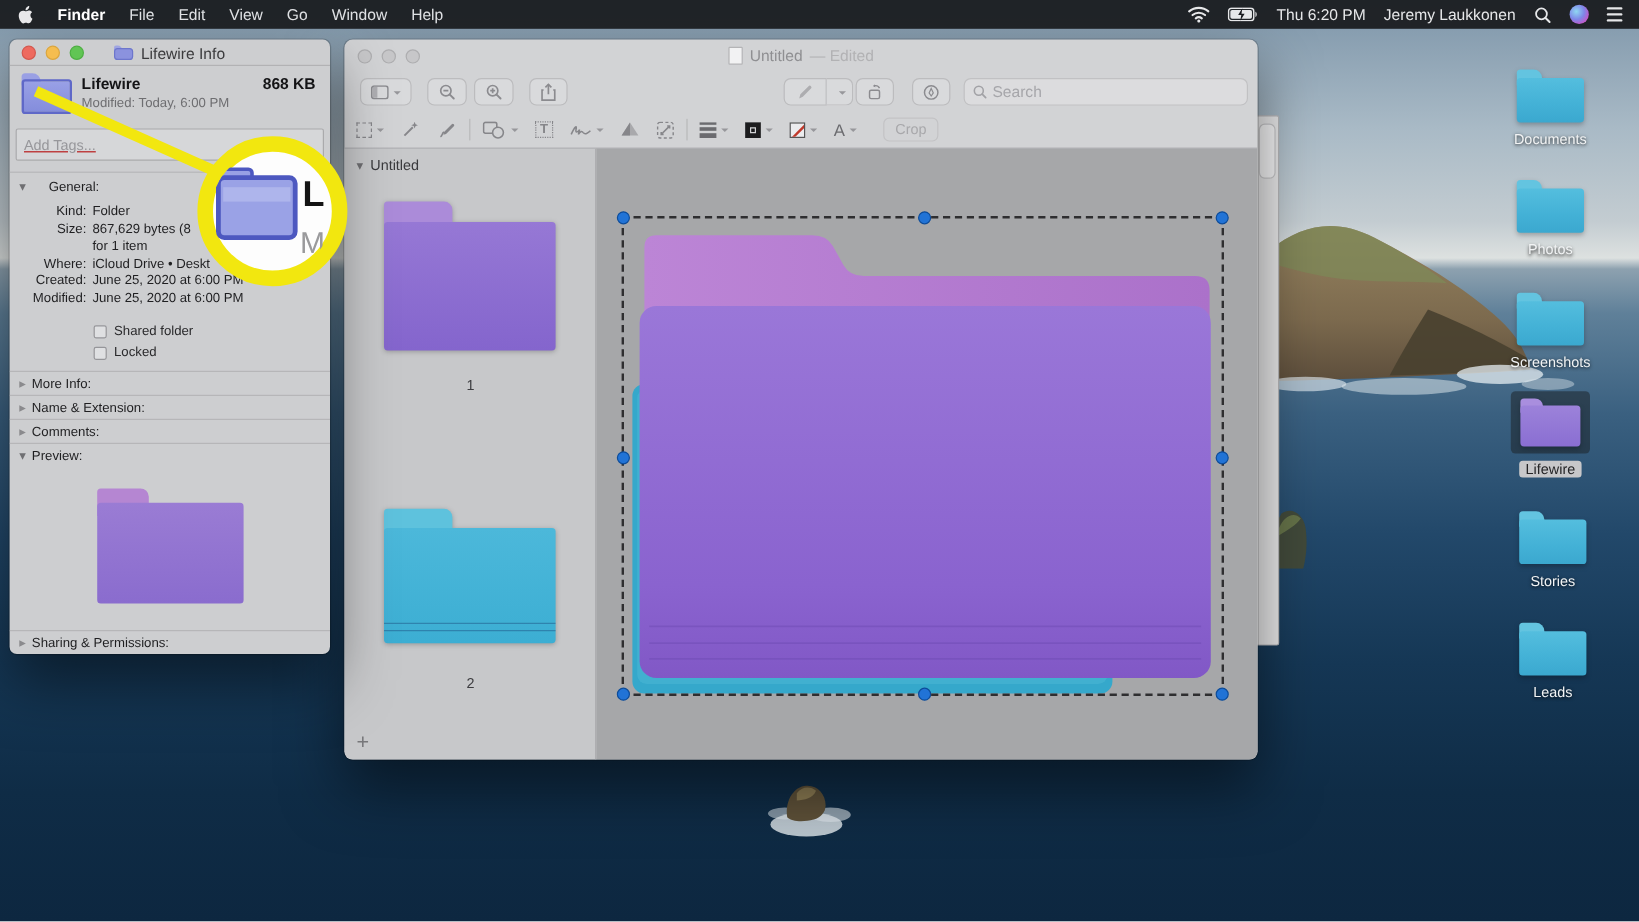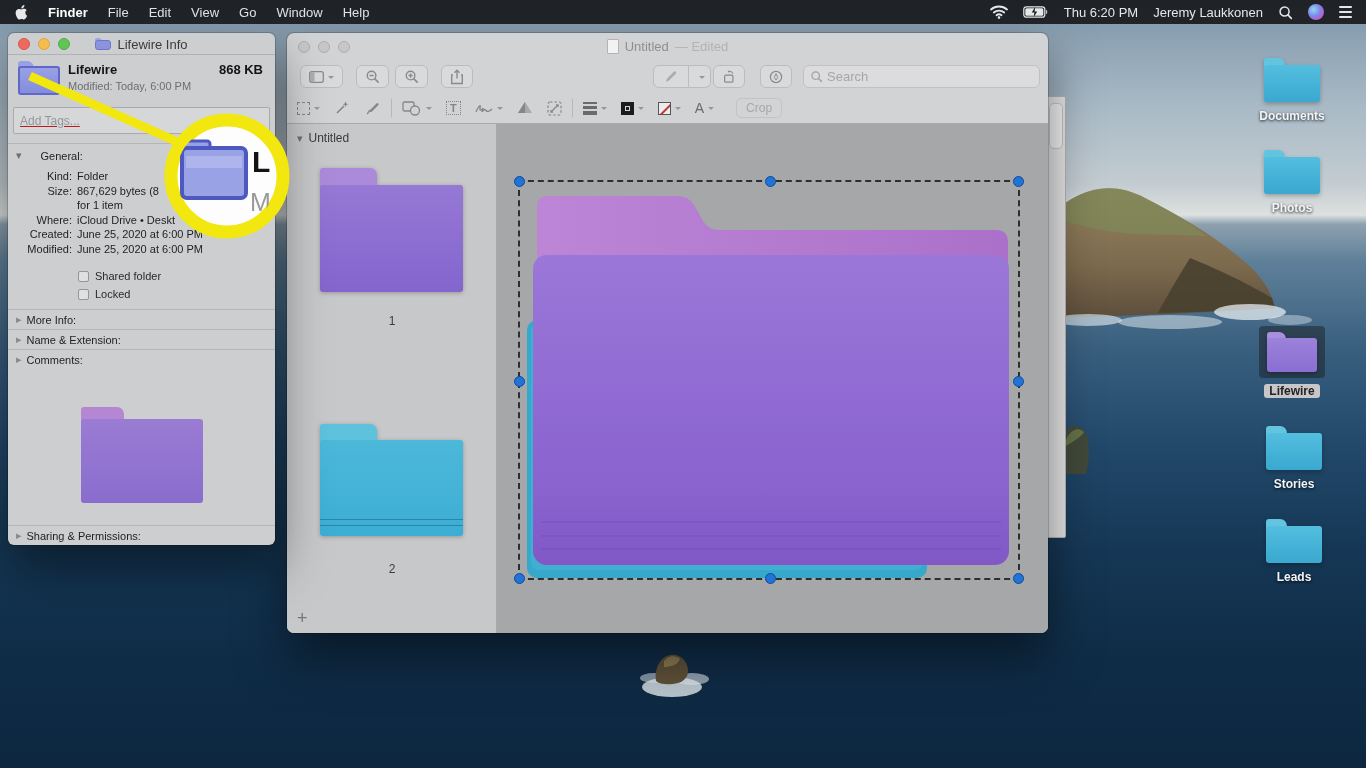--- a/index.html
+++ b/index.html
@@ -22,21 +22,21 @@
   #nc-icon i { display:block; width:13px; height:2px; background:#e6e7e9; border-radius:1px; }
 
   
   .dicon { position:absolute; width:72px; display:flex; flex-direction:column; align-items:center; z-index:5; }
   .fold { position:relative; }
   .ftab { position:absolute; top:0; left:0; width:38%; height:30%; border-radius:3px 7px 0 0; }
   .fbody { position:absolute; left:0; right:0; top:16%; bottom:0; border-radius:3px; }
   .dicon .fold { width:56px; height:44px; filter:drop-shadow(0 2px 2px rgba(0,0,0,.25)); }
   .dicon .ftab { background:#63c4e0; }
   .dicon .fbody { background:linear-gradient(180deg,#54bede 0%,#43b1d6 60%,#3ba8cf 100%); }
-  .dlabel { margin-top:7px; font-size:12px; font-weight:bold; color:#f2f4f5; text-shadow:0 1px 3px rgba(0,0,0,.85);text-align:center; }
+  .dlabel { margin-top:7px; font-size:12px; font-weight:normal; color:#f2f4f5; text-shadow:0 1px 3px rgba(0,0,0,.85);text-align:center; }
   .dicon.sel .selbox { background:rgba(30,36,42,.55); border-radius:4px; padding:6px 8px; }
   .dicon.sel .ftab { background:#a98ede; }
   .dicon.sel .fbody { background:linear-gradient(180deg,#9c82da 0%,#8a6ed2 100%); }
   .dicon.sel .dlabel { background:#c7c7c9; color:#242426; text-shadow:none; border-radius:3px; padding:0 5px; margin-top:6px; }
 
   
   .winshadow { box-shadow:0 22px 50px rgba(0,0,0,.5), 0 0 0 1px rgba(0,0,0,.18); }
   .tl { width:12px; height:12px; border-radius:50%; }
 
   
@@ -174,20 +174,27 @@
       </div>
     <div class="dlabel">Documents</div>
   </div>
   <div class="dicon" style="left:1256px;top:150px;">
     <div class="fold">
         <div class="ftab"></div>
         <div class="fbody"></div>
       </div>
     <div class="dlabel">Photos</div>
   </div>
+  <div class="dicon" style="left:1256px;top:244px;">
+    <div class="fold">
+        <div class="ftab"></div>
+        <div class="fbody"></div>
+      </div>
+    <div class="dlabel">Screenshots</div>
+  </div>
   <div class="dicon sel" style="left:1256px;top:326px;">
     <div class="selbox">
       <div class="fold" style="width:50px;height:40px;">
           <div class="ftab"></div>
           <div class="fbody"></div>
         </div>
     </div>
     <div class="dlabel">Lifewire</div>
   </div>
   <div class="dicon" style="left:1258px;top:426px;">
@@ -481,20 +488,24 @@
       <span class="tri-r"></span>
       <span>Name &amp; Extension:</span>
     </div>
     <div class="gisec" style="top:276px;">
       <span class="tri-r"></span>
       <span>More Info:</span>
     </div>
     <div class="gisec" style="top:316px;">
       <span class="tri-r"></span>
       <span>Comments:</span>
+    </div>
+    <div class="gisec" style="top:336px;">
+      <span class="tri-d"></span>
+      <span>Preview:</span>
     </div>
     <div id="gi-preview-img">
       <div id="gi-pfold" class="fold">
           <div class="ftab"></div>
           <div class="fbody"></div>
         </div>
     </div>
     <div class="gisec" style="top:492px;">
       <span class="tri-r"></span>
       <span>Sharing &amp; Permissions:</span>

